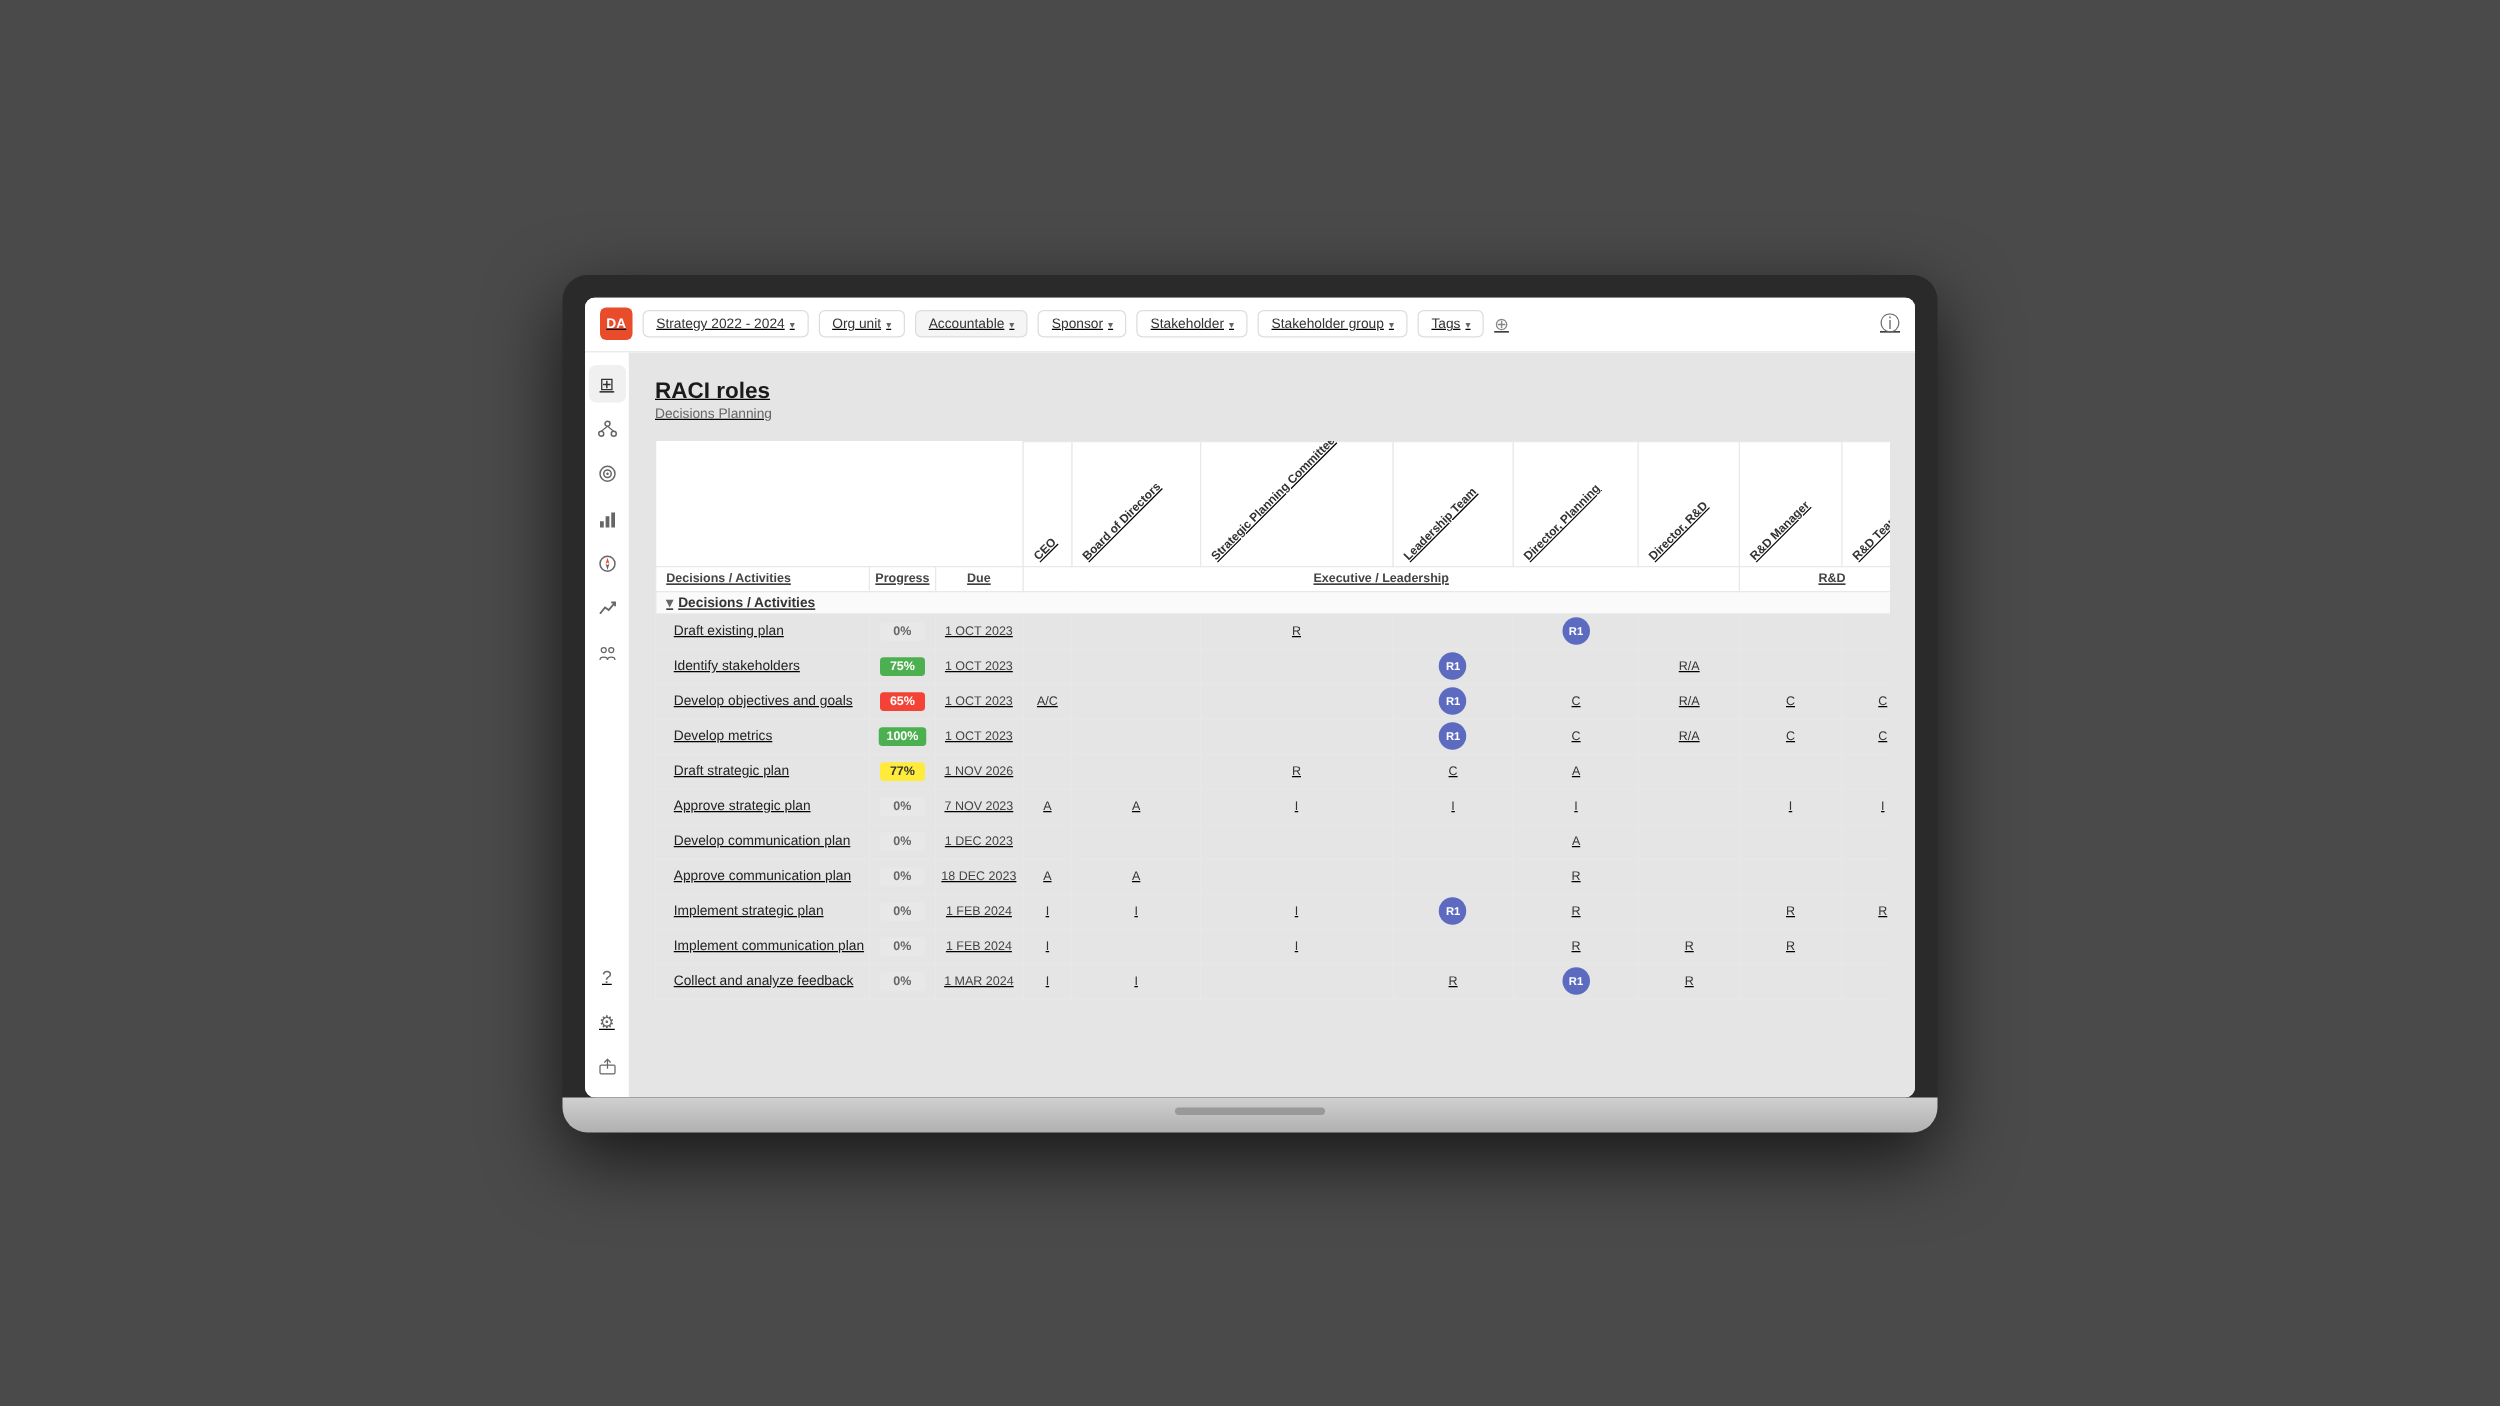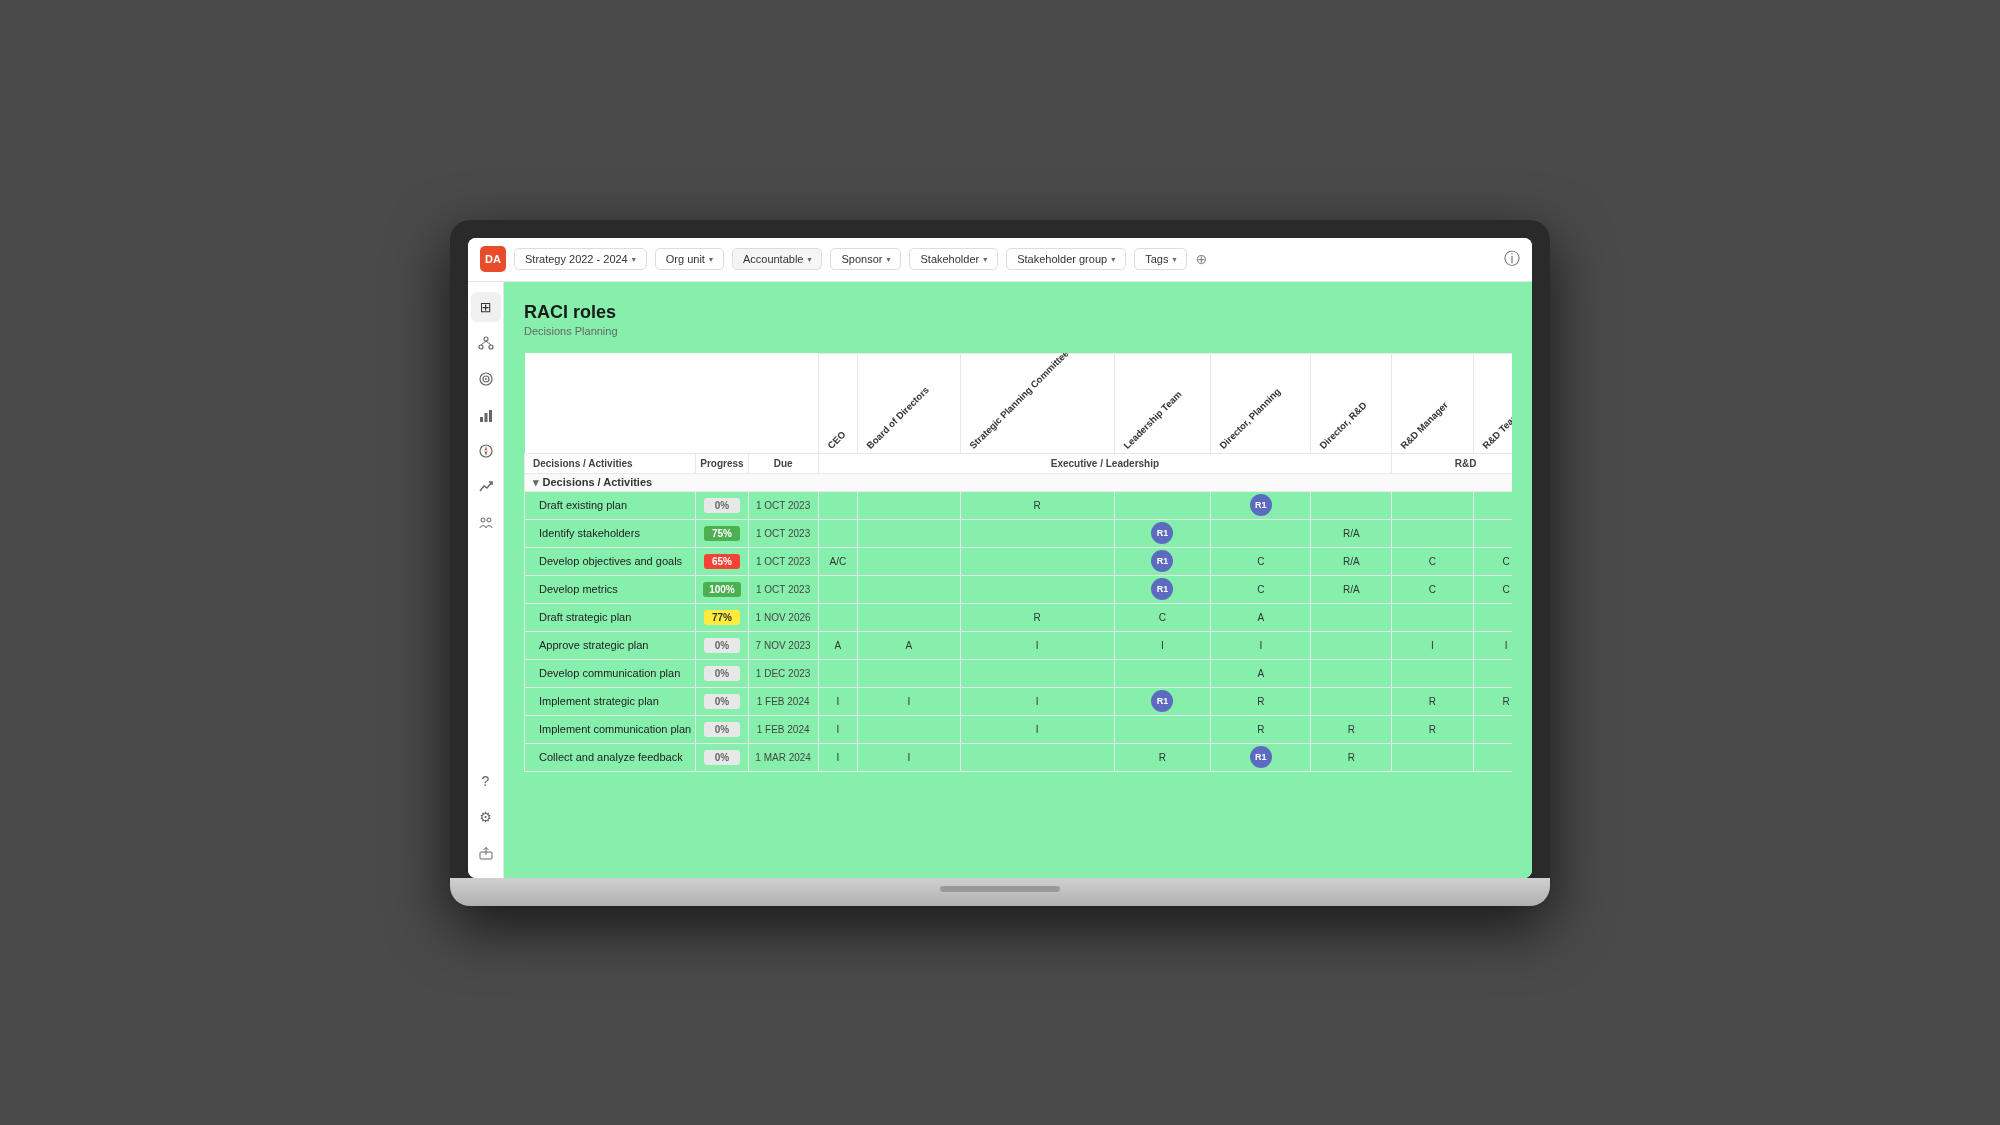--- a/index.html
+++ b/index.html
@@ -10,20 +10,21 @@
       justify-content: center;
       min-height: 100vh;
       font-family: -apple-system, BlinkMacSystemFont, 'Segoe UI', sans-serif;
     }
     .laptop-outer {
       width: 1100px;
       background: #2a2a2a;
       border-radius: 20px;
       padding: 18px 18px 0 18px;
       box-shadow: 0 20px 60px rgba(0,0,0,0.7);
+      text-decoration: underline;
     }
     .laptop-screen {
       background: #f0f0f0;
       border-radius: 8px;
       overflow: hidden;
       width: 100%;
     }
     .laptop-base {
       height: 28px;
       background: linear-gradient(to bottom, #d0d0d0, #b0b0b0);
@@ -138,21 +139,21 @@
       flex-direction: column;
       align-items: center;
       gap: 6px;
     }
 
     
     .content-area {
       flex: 1;
       overflow: auto;
       padding: 20px;
-      background: #86efac;
+      background: #e5e5e5;
     }
 
     .page-title {
       font-size: 18px;
       font-weight: 700;
       color: #1a1a1a;
       margin-bottom: 2px;
     }
     .page-subtitle {
       font-size: 11px;
@@ -511,20 +512,33 @@
                     <td style="min-width: 28px; height: 28px;"></td>
                     <td style="min-width: 28px; height: 28px;"></td>
                     <td style="min-width: 28px; height: 28px;"></td>
                     <td style="min-width: 28px; height: 28px;"></td>
                     <td style="min-width: 28px; height: 28px;"><span class="raci-text">A</span></td>
                     <td style="min-width: 28px; height: 28px;"></td>
                     <td style="min-width: 28px; height: 28px;"></td>
                     <td style="min-width: 28px; height: 28px;"></td>
                   </tr>
                   <tr>
+                    <td class="activity-cell">Approve communication plan</td>
+                    <td><span class="progress-badge p-0">0%</span></td>
+                    <td class="due-cell">18 DEC 2023</td>
+                    <td style="min-width: 28px; height: 28px;"><span class="raci-text">A</span></td>
+                    <td style="min-width: 28px; height: 28px;"><span class="raci-text">A</span></td>
+                    <td style="min-width: 28px; height: 28px;"></td>
+                    <td style="min-width: 28px; height: 28px;"></td>
+                    <td style="min-width: 28px; height: 28px;"><span class="raci-text">R</span></td>
+                    <td style="min-width: 28px; height: 28px;"></td>
+                    <td style="min-width: 28px; height: 28px;"></td>
+                    <td style="min-width: 28px; height: 28px;"></td>
+                  </tr>
+                  <tr>
                     <td class="activity-cell">Implement strategic plan</td>
                     <td><span class="progress-badge p-0">0%</span></td>
                     <td class="due-cell">1 FEB 2024</td>
                     <td style="min-width: 28px; height: 28px;"><span class="raci-text">I</span></td>
                     <td style="min-width: 28px; height: 28px;"><span class="raci-text">I</span></td>
                     <td style="min-width: 28px; height: 28px;"><span class="raci-text">I</span></td>
                     <td style="min-width: 28px; height: 28px;"><span class="raci-circle" style="background:#5c6bc0;font-size:9px;">R1</span></td>
                     <td style="min-width: 28px; height: 28px;"><span class="raci-text">R</span></td>
                     <td style="min-width: 28px; height: 28px;"></td>
                     <td style="min-width: 28px; height: 28px;"><span class="raci-text">R</span></td>

